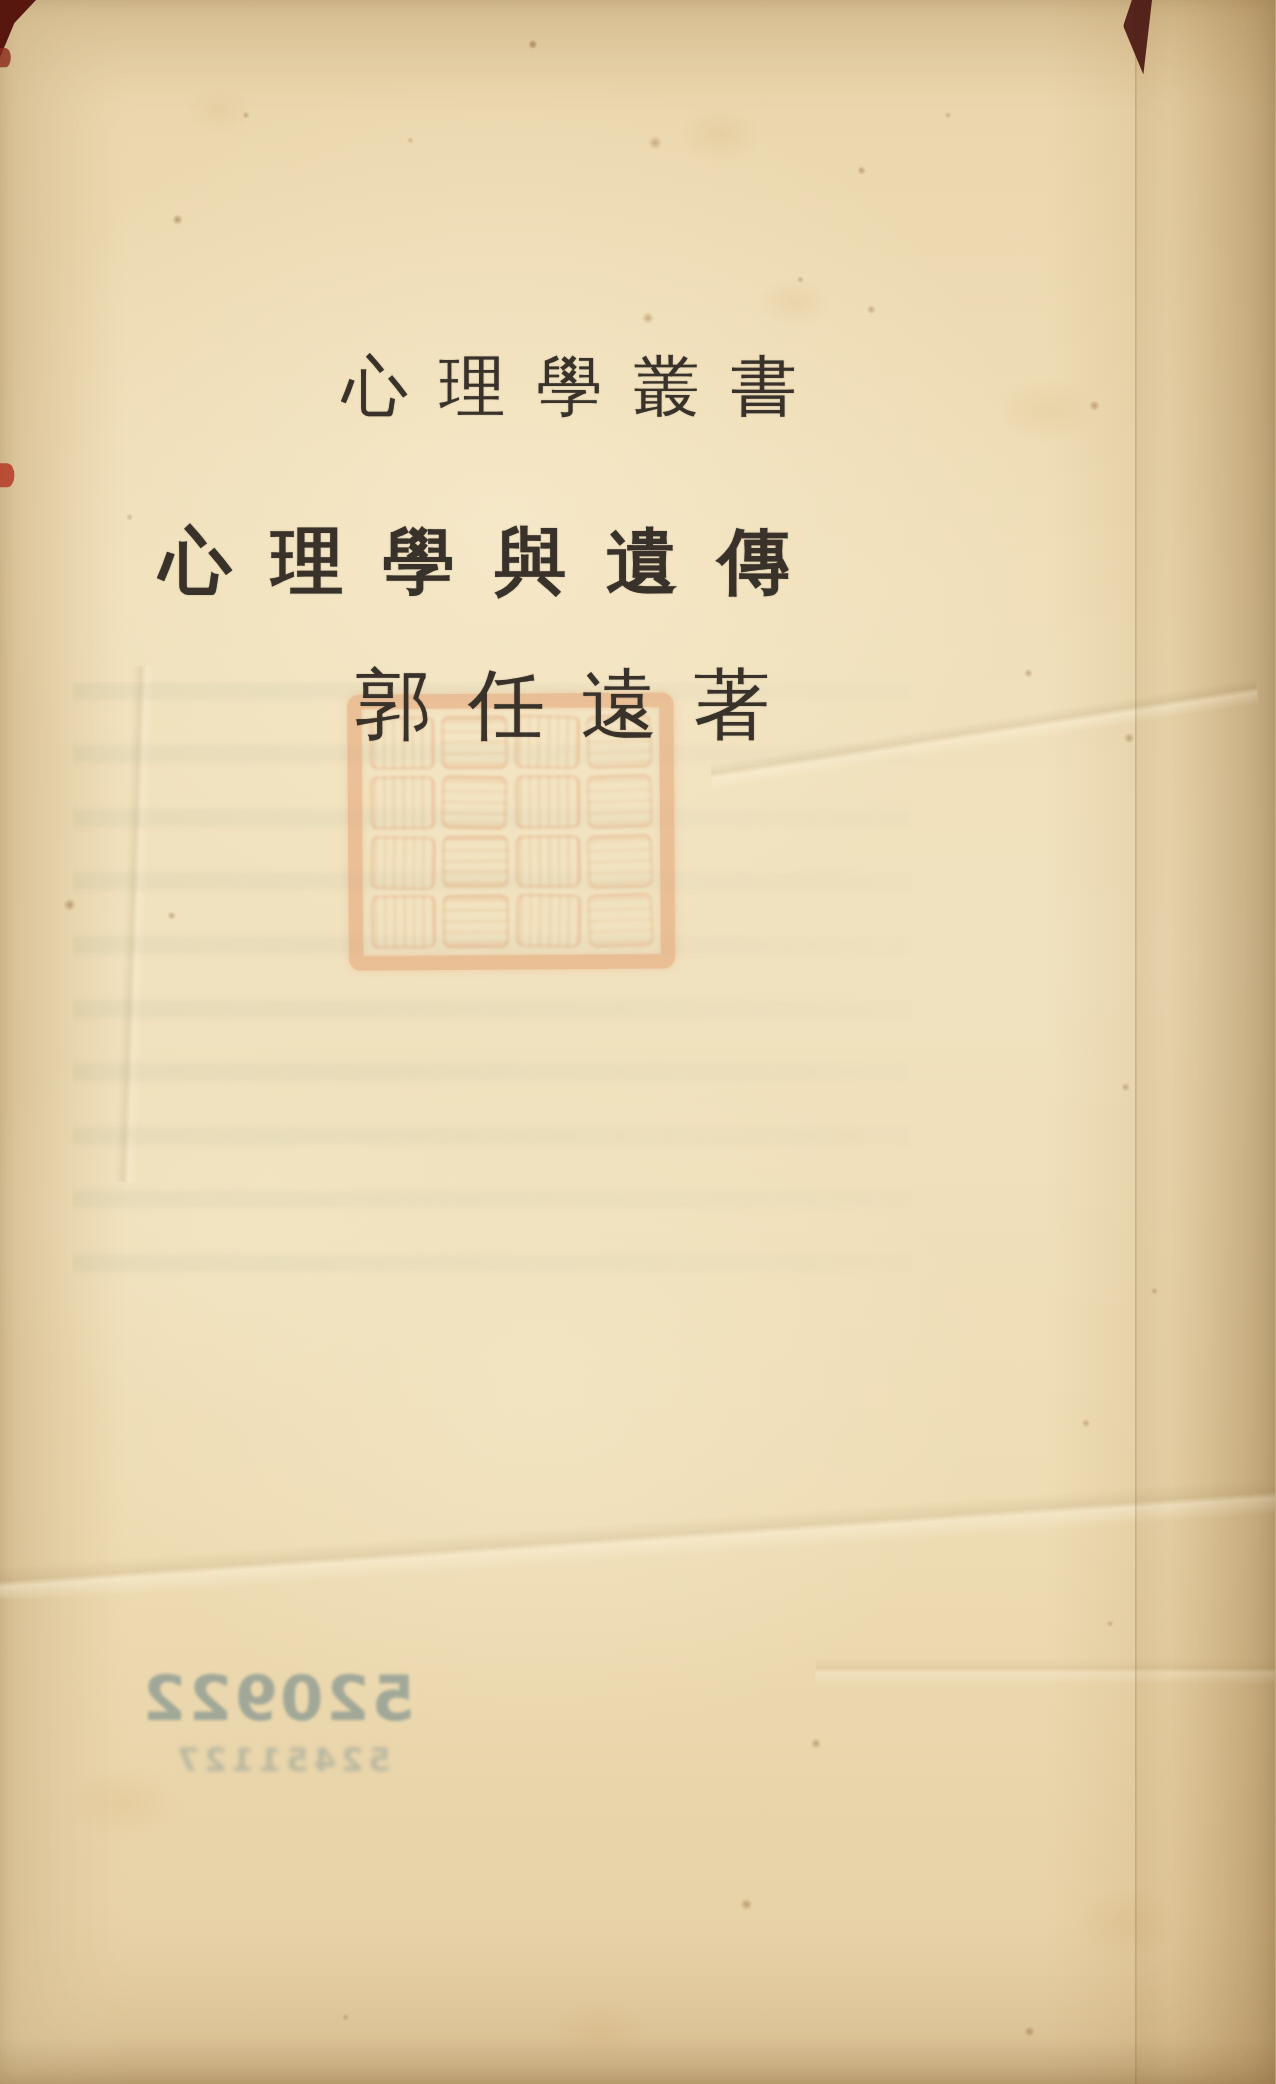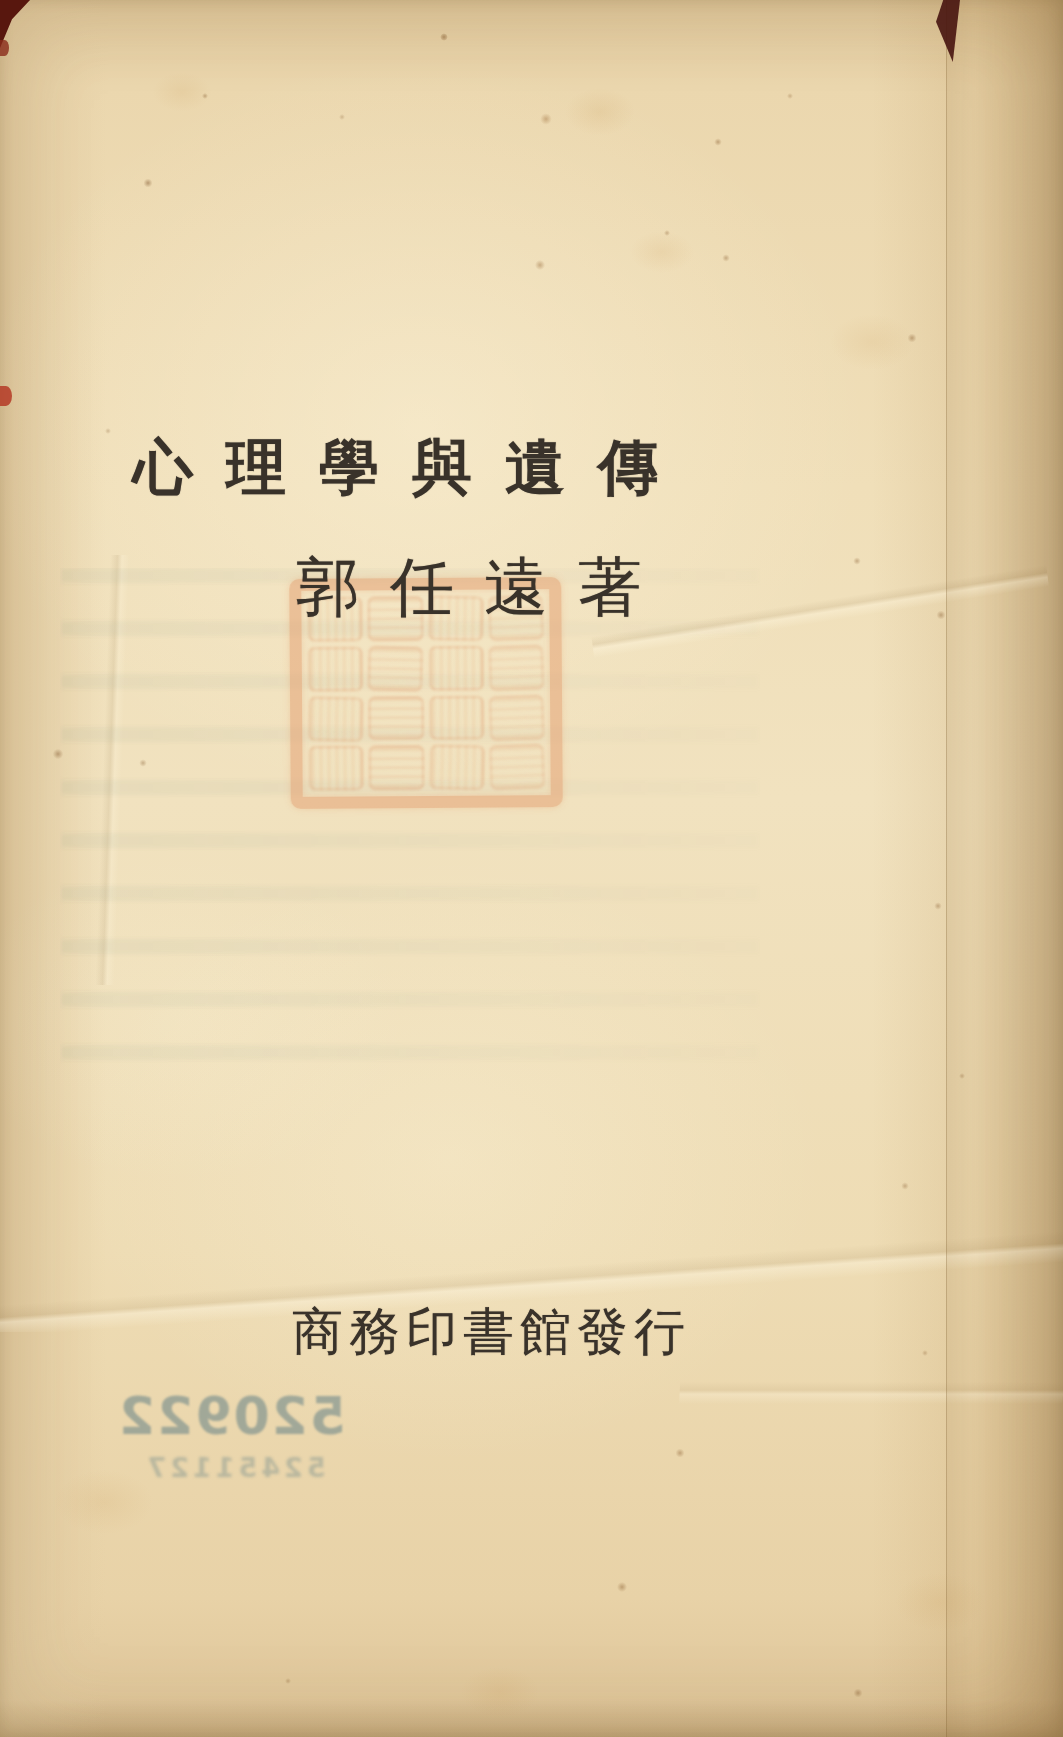--- a/index.html
+++ b/index.html
@@ -179,23 +179,23 @@
     <div class="seal-cell"></div>
     <div class="seal-cell"></div>
     <div class="seal-cell"></div>
     <div class="seal-cell"></div>
     <div class="seal-cell"></div>
     <div class="seal-cell"></div>
     <div class="seal-cell"></div>
     <div class="seal-cell"></div>
   </div>
 
+  <div class="line series-title">心理學叢書</div>
   <div class="line main-title">心理學與遺傳</div>
   <div class="line author-line">郭任遠著</div>
-  <div class="line publisher-line">商務印書館發行</div>
 
   <div class="bleed bleed-big">520922</div>
   <div class="bleed bleed-small">52451127</div>
 
   <div class="edge edge-topleft"></div>
   <div class="edge edge-topleft2"></div>
   <div class="edge edge-leftmark"></div>
   <div class="edge edge-topright"></div>
 
 </div>

